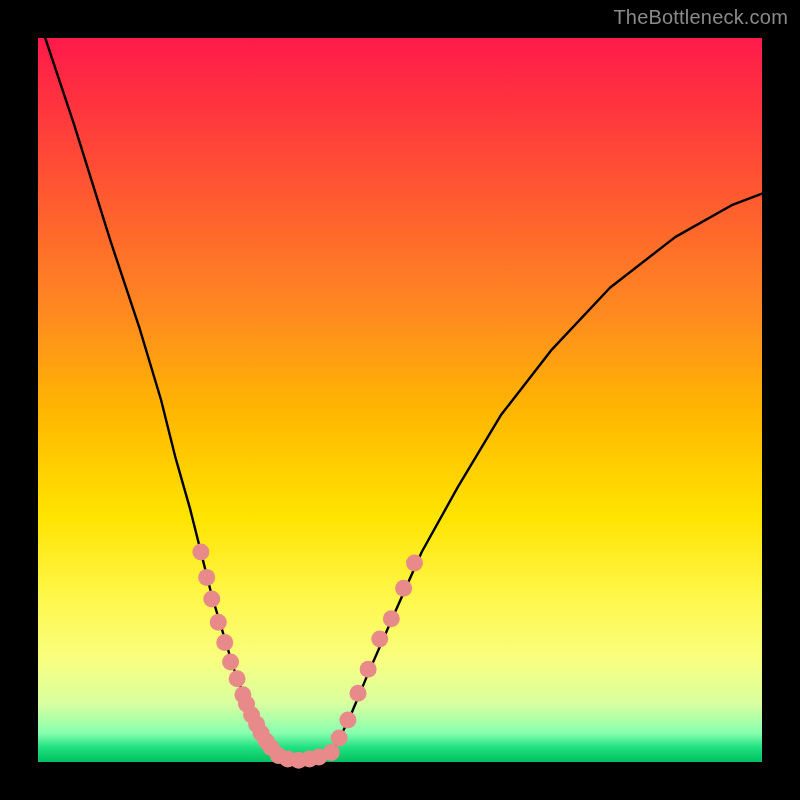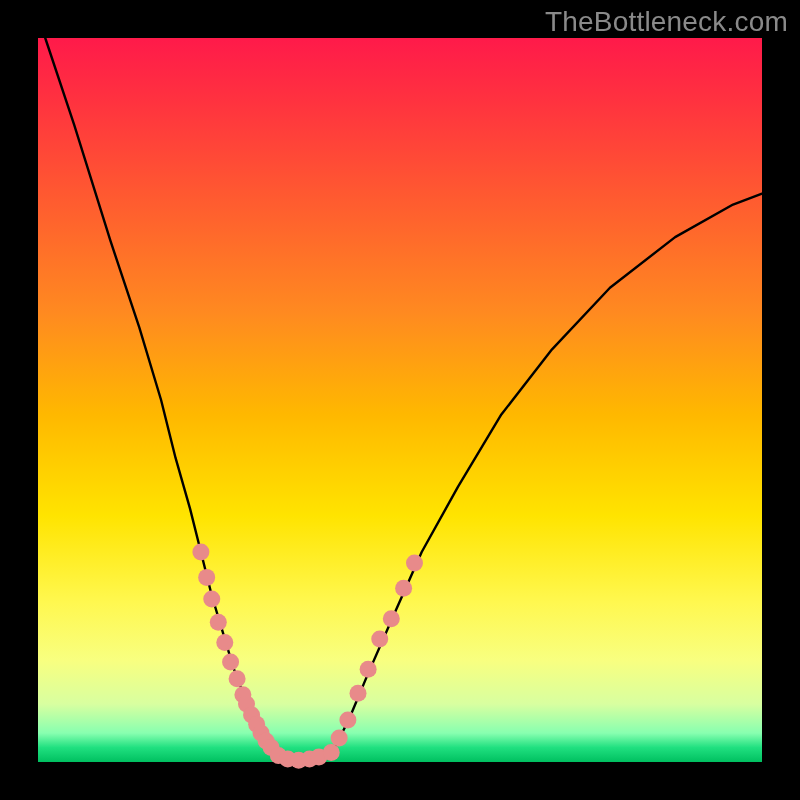--- a/index.html
+++ b/index.html
@@ -44,21 +44,21 @@
     top: 0; left: 0;
     width: 724px;
     height: 724px;
     overflow: visible;
   }
   .watermark {
     position: absolute;
     top: 6px;
     right: 12px;
     color: #8a8a8a;
-    font-size: 28px;
+    font-size: 20px;
     letter-spacing: 0.2px;
     font-weight: 500;
     user-select: none;
   }
 </style>
 </head>
 <body>
 
 <div class="frame">
   <div class="plot">

